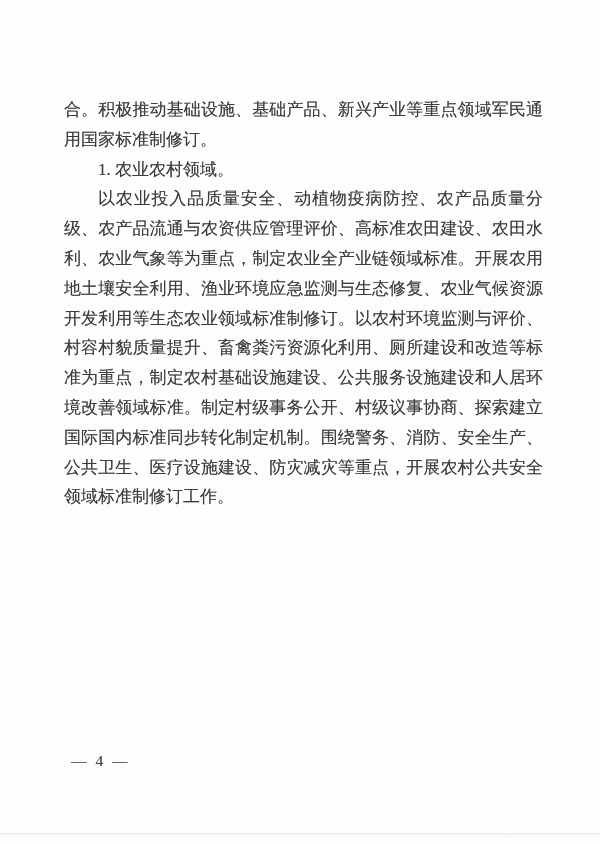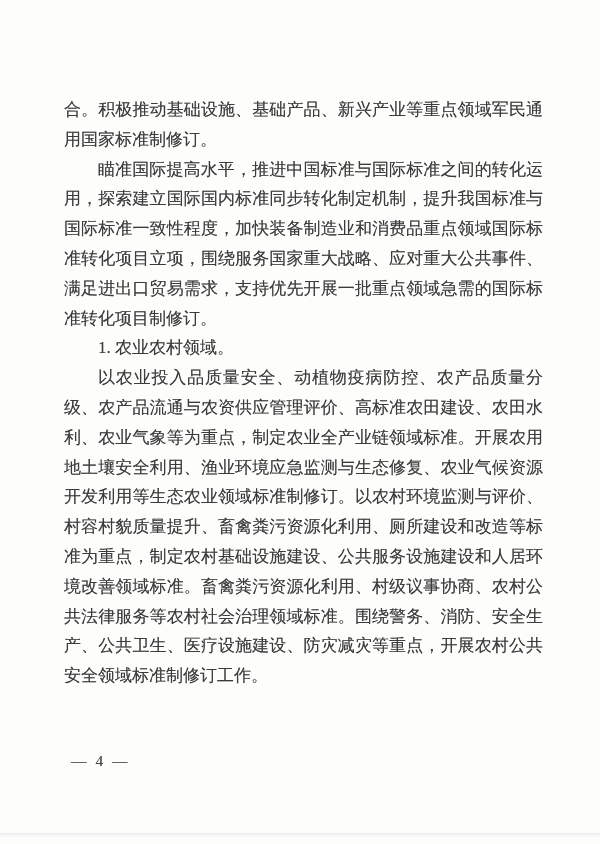--- a/index.html
+++ b/index.html
@@ -66,22 +66,21 @@
   }
 </style>
 </head>
 <body>
 
 <div class="page">
   <div class="scan-layer">
 
     <div class="text-block">
       <p class="para no-indent">合。积极推动基础设施、基础产品、新兴产业等重点领域军民通用国家标准制修订。</p>
-      <p class="para">瞄准国际提高水平，推进中国标准与国际标准之间的转化运用，探索建立国际国内标准同步转化制定机制，提升我国标准与国际标准一致性程度，加快装备制造业和消费品重点领域国际标准转化项目立项，围绕服务国家重大战略、应对重大公共事件、满足进出口贸易需求，支持优先开展一批重点领域急需的国际标准转化项目制修订。</p>
       <p class="para">1. 农业农村领域。</p>
-      <p class="para">以农业投入品质量安全、动植物疫病防控、农产品质量分级、农产品流通与农资供应管理评价、高标准农田建设、农田水利、农业气象等为重点，制定农业全产业链领域标准。开展农用地土壤安全利用、渔业环境应急监测与生态修复、农业气候资源开发利用等生态农业领域标准制修订。以农村环境监测与评价、村容村貌质量提升、畜禽粪污资源化利用、厕所建设和改造等标准为重点，制定农村基础设施建设、公共服务设施建设和人居环境改善领域标准。畜禽粪污资源化利用、村级议事协商、农村公共法律服务等农村社会治理领域标准。围绕警务、消防、安全生产、公共卫生、医疗设施建设、防灾减灾等重点，开展农村公共安全领域标准制修订工作。</p>
+      <p class="para">以农业投入品质量安全、动植物疫病防控、农产品质量分级、农产品流通与农资供应管理评价、高标准农田建设、农田水利、农业气象等为重点，制定农业全产业链领域标准。开展农用地土壤安全利用、渔业环境应急监测与生态修复、农业气候资源开发利用等生态农业领域标准制修订。以农村环境监测与评价、村容村貌质量提升、畜禽粪污资源化利用、厕所建设和改造等标准为重点，制定农村基础设施建设、公共服务设施建设和人居环境改善领域标准。制定村级事务公开、村级议事协商、探索建立国际国内标准同步转化制定机制。围绕警务、消防、安全生产、公共卫生、医疗设施建设、防灾减灾等重点，开展农村公共安全领域标准制修订工作。</p>
     </div>
 
     <div class="page-number">— 4 —</div>
   </div>
 
   <div class="scan-edge"></div>
 </div>
 
 </body></html>

